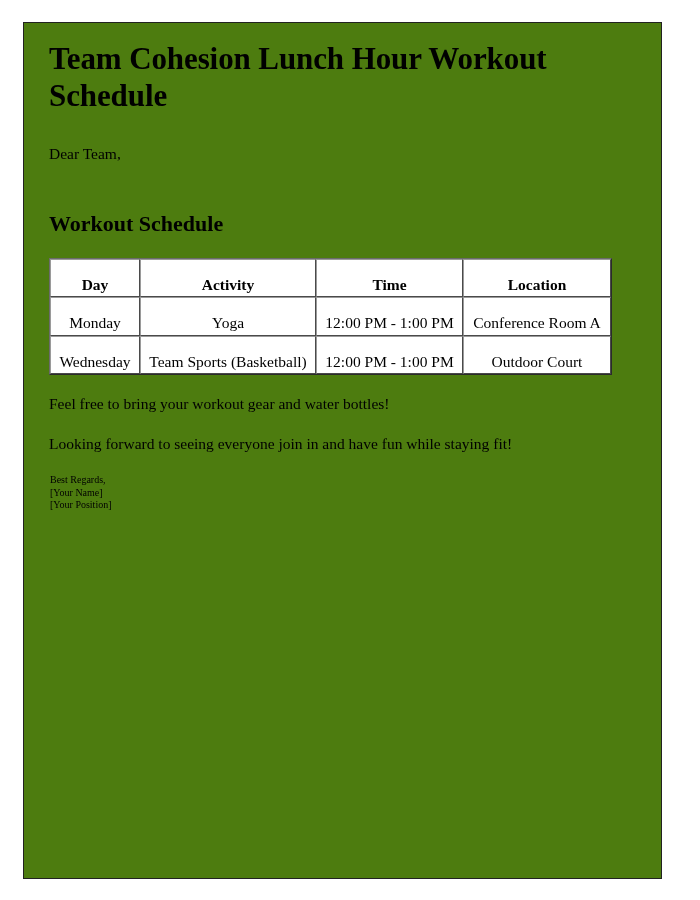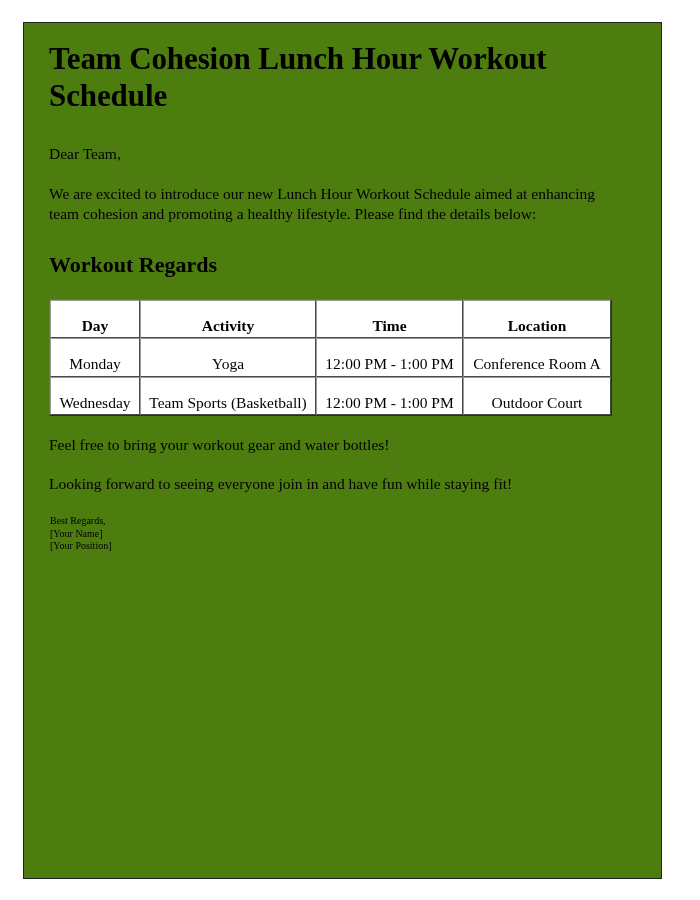--- a/index.html
+++ b/index.html
@@ -118,25 +118,24 @@
   <div class="page-inner">
 
     <h1 class="doc-title">Team Cohesion Lunch Hour Workout Schedule</h1>
 
     <div class="spacer-salutation"></div>
 
     <p class="para">Dear Team,</p>
 
     <div class="spacer-intro"></div>
 
-    <p class="para">We are excited to introduce our new Lunch Hour Workout Schedule aimed at enhancing team cohesion and promoting a healthy lifestyle. Please find the details below:</p>
 
     <div class="spacer-h2"></div>
 
-    <h2 class="section-title">Workout Regards</h2>
+    <h2 class="section-title">Workout Schedule</h2>
 
     <div class="spacer-table"></div>
 
     <table class="schedule">
       <thead>
         <tr>
           <th class="col-day">Day</th>
           <th class="col-activity">Activity</th>
           <th class="col-time">Time</th>
           <th class="col-location">Location</th>

